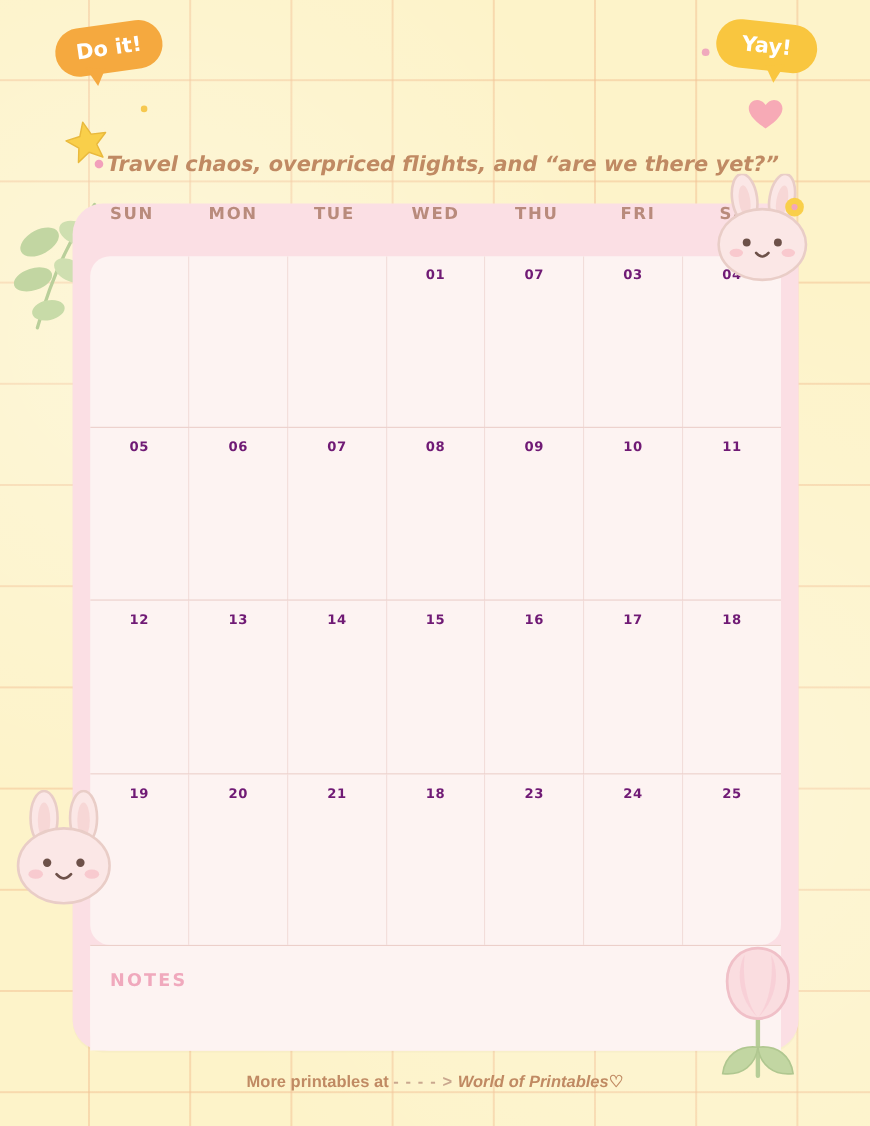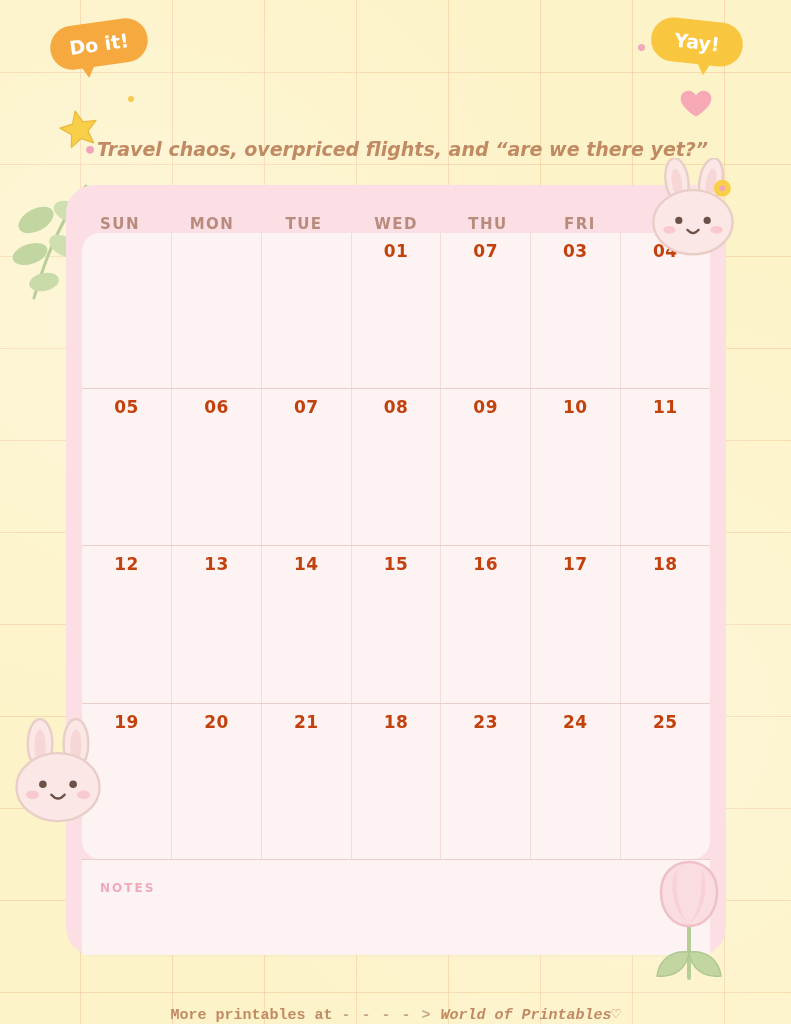--- a/index.html
+++ b/index.html
@@ -183,21 +183,21 @@
     width:660px;
     height:770px;
     background:#fbdfe4;
     border-radius:28px;
     box-shadow:0 2px 0 rgba(0,0,0,0.02);
     z-index:5;
   }
   .dow-row{
     display:flex;
     height:48px;
-    align-items:flex-end;
+    align-items:flex-start;
     padding:0 8px;
   }
   .dow{
     flex:1;
     text-align:center;
     font-family:"DejaVu Sans", sans-serif;
     font-weight:bold;
     font-size:15px;
     letter-spacing:1.5px;
     color:#b98b7c;
@@ -221,23 +221,23 @@
     border-right:1px solid #f2ddda;
     border-bottom:1px solid #eccfca;
     vertical-align:top;
     padding:8px 0 0 0;
     text-align:center;
   }
   table.cal tr:last-child td{ border-bottom:none; }
   table.cal td:last-child{ border-right:none; }
   .daynum{
     font-family:"DejaVu Sans", sans-serif;
-    font-size:17px;
-    font-weight:bold;
-    color:#c2410c;
+    font-size:12px;
+    font-weight:bold;
+    color:#701a75;
     letter-spacing:0.5px;
   }
 
   .notes{
     position:absolute;
     left:16px; right:16px;
     bottom:0;
     height:96px;
     background:#fdf3f2;
     border-radius:0 0 18px 18px;
@@ -246,38 +246,38 @@
     position:absolute;
     left:0; right:0; top:0;
     height:96px;
     background:#fdf3f2;
   }
   .notes-label{
     position:absolute;
     left:18px; top:22px;
     font-family:"DejaVu Sans", sans-serif;
     font-weight:bold;
-    font-size:12px;
+    font-size:16px;
     letter-spacing:2px;
     color:#f0a9bd;
   }
   .notes-top-line{
     position:absolute;
     left:0; right:0; top:0;
     border-top:1px solid #eccfca;
   }
 
   
   .footer{
     position:absolute;
     left:0; right:0;
-    bottom:0;
+    bottom:32px;
     text-align:center;
     z-index:7;
-    font-family:Liberation Mono, monospace;
+    font-family:Liberation Sans, sans-serif;
     font-weight:bold;
     font-size:15px;
     color:#c08a63;
   }
   .footer .brand{
     font-style:italic;
     color:#c08a63;
   }
   .footer .dash{
     letter-spacing:1px;

